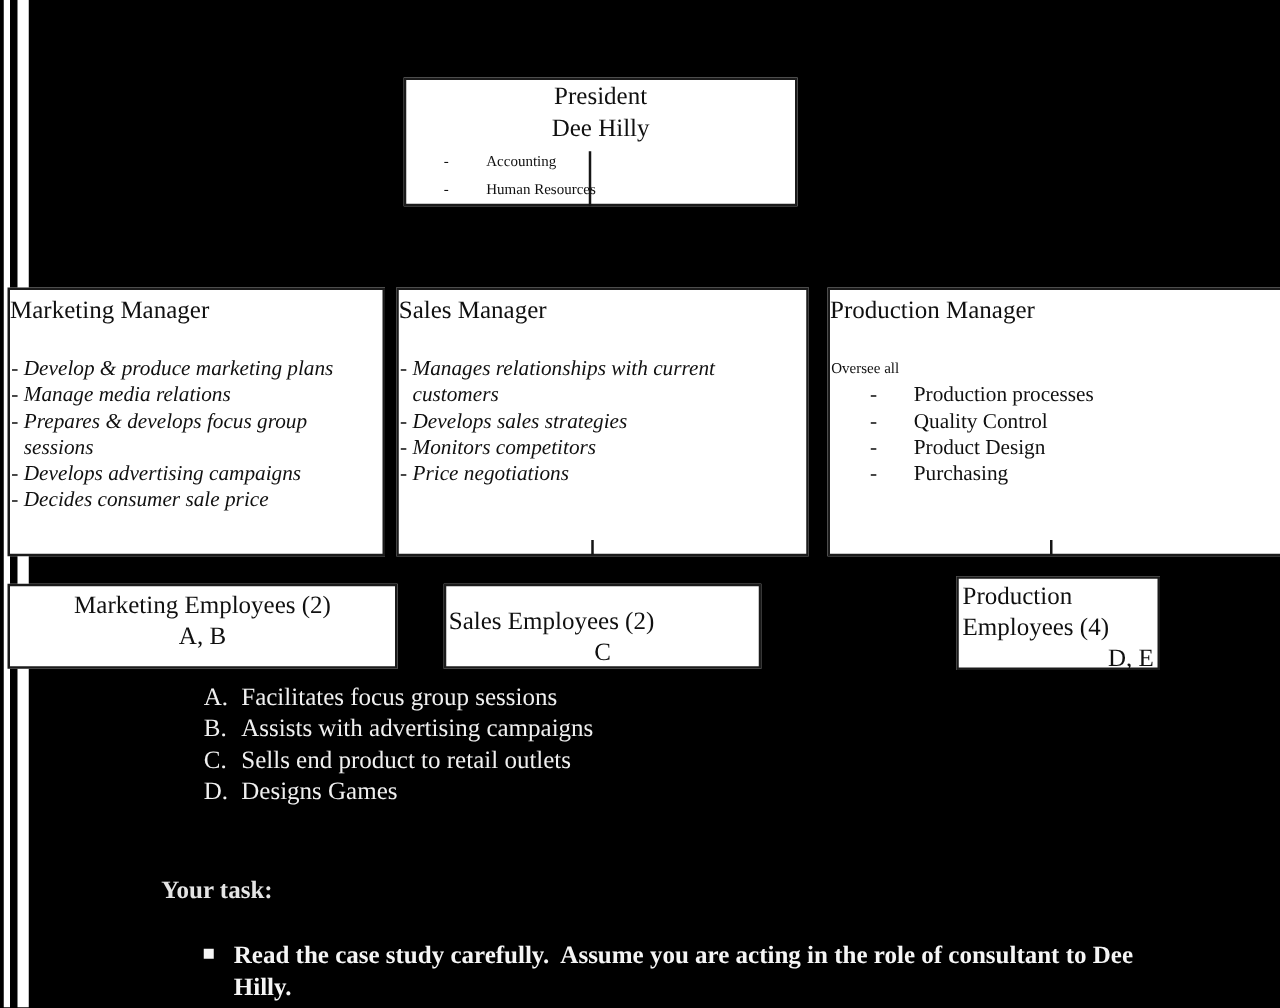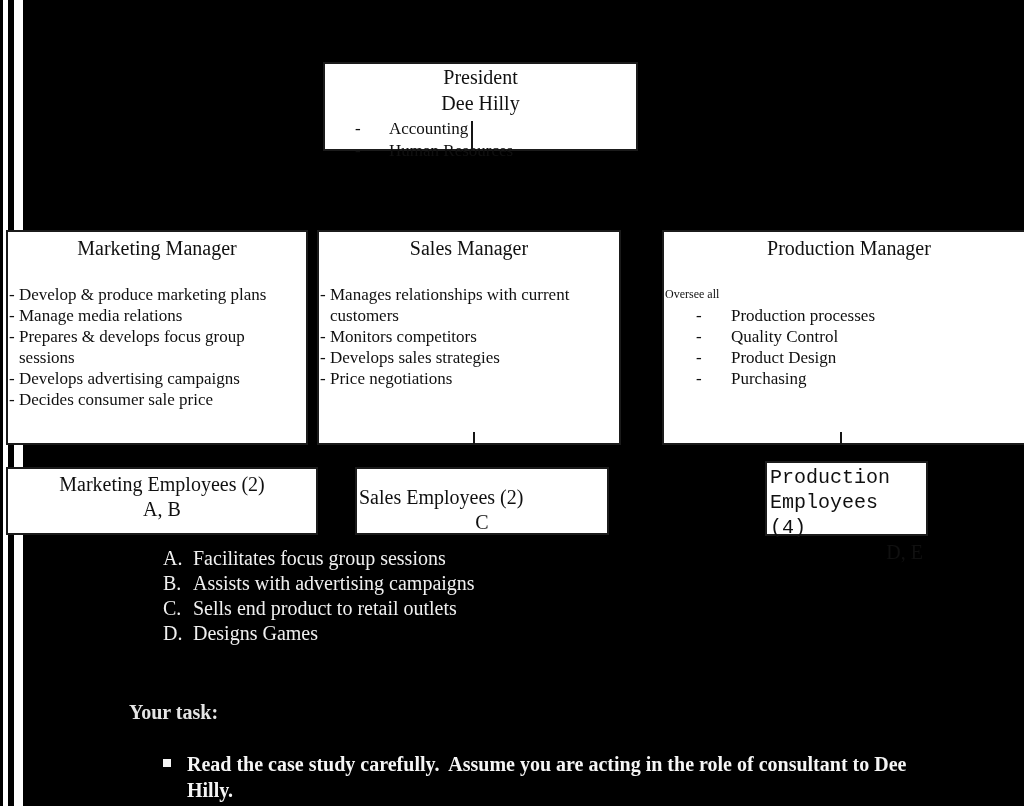--- a/index.html
+++ b/index.html
@@ -17,53 +17,53 @@
   .stripe-a{left:3px;width:5px;}
   .stripe-b{left:14px;width:9px;}
 
   
   .obox{
     position:absolute;background:#fff;border:2px solid #1b1b1b;
     box-sizing:border-box;color:#101010;
   }
 
   
-  .president{left:323px;top:62px;width:315px;height:89px;}
+  .president{left:323px;top:62px;width:315px;height:103px;}
   .president .box-title{font-size:20px;line-height:25px;text-align:center;margin-top:1px;}
-  .president .tab-list{margin-top:2px;font-size:17px;line-height:22px;}
+  .president .tab-list{margin-top:2px;font-size:12px;line-height:22px;}
   .president .tab-list .row{display:flex;}
   .president .tab-list .row::before{content:"-";flex:none;margin-left:30px;width:34px;}
   .pres-connector{position:absolute;left:146px;top:57px;bottom:-2px;width:2px;background:#151515;}
 
   
   .manager{top:230px;height:215px;}
   .mgr-marketing{left:6px;width:302px;}
-  .mgr-sales{left:317px;width:304px;}
+  .mgr-sales{left:317px;width:330px;}
   .mgr-production{left:662px;width:374px;}
-  .manager .box-title{font-size:20px;line-height:26px;text-align:center;margin-top:3px;}
+  .manager .box-title{font-size:20px;line-height:26px;margin-top:3px;}
   .duty-list{margin-top:23px;font-size:17px;line-height:21px;}
   .hang-list .row{display:flex;}
   .hang-list .row::before{content:"-";flex:none;width:10px;margin-left:1px;}
-  .hang-list .row .duty{flex:1;padding-right:2px;}
+  .hang-list .row .duty{flex:1;padding-right:2px;font-style:italic;}
   .intro-line{font-size:12px;line-height:21px;padding-left:1px;margin-top:23px;}
   .tab-duties{font-size:17px;line-height:21px;}
   .tab-duties .row{display:flex;}
   .tab-duties .row::before{content:"-";flex:none;margin-left:32px;width:35px;}
   .tick{position:absolute;bottom:-1px;width:2px;height:12px;background:#151515;}
   .tick-sales{left:154px;}
   .tick-production{left:176px;}
 
   
   .employee{font-size:20px;line-height:25px;}
   .emp-marketing{left:6px;top:467px;width:312px;height:68px;text-align:center;padding-top:3px;}
   .emp-sales{left:355px;top:467px;width:254px;height:68px;padding-top:16px;}
   .emp-sales .emp-title{text-align:left;padding-left:2px;}
   .emp-sales .emp-members{text-align:center;}
   .emp-production{left:765px;top:461px;width:163px;height:75px;padding:2px 3px 0 3px;}
-  .emp-production .emp-title{text-align:left;font-family:Liberation Mono, monospace;}
+  .emp-production .emp-title{text-align:left;}
   .emp-production .emp-members{text-align:right;}
 
   
   .legend{position:absolute;left:163px;top:546px;color:#f0f0f0;font-size:20px;line-height:25px;}
   .legend .row{display:flex;}
   .legend .key{flex:none;width:30px;}
 
   
   .task-heading{
     position:absolute;left:129px;top:700px;color:#e5e5e5;
@@ -128,25 +128,25 @@
 
   <div class="obox manager mgr-sales">
     <div class="box-title">Sales Manager</div>
     <div class="duty-list hang-list">
 
         <div class="row">
           <span class="duty">Manages relationships with current customers</span>
         </div>
 
         <div class="row">
+          <span class="duty">Develops sales strategies</span>
+        </div>
+
+        <div class="row">
           <span class="duty">Monitors competitors</span>
-        </div>
-
-        <div class="row">
-          <span class="duty">Develops sales strategies</span>
         </div>
 
         <div class="row">
           <span class="duty">Price negotiations</span>
         </div>
       </div>
     <div class="tick tick-sales"></div>
   </div>
 
   <div class="obox manager mgr-production">

